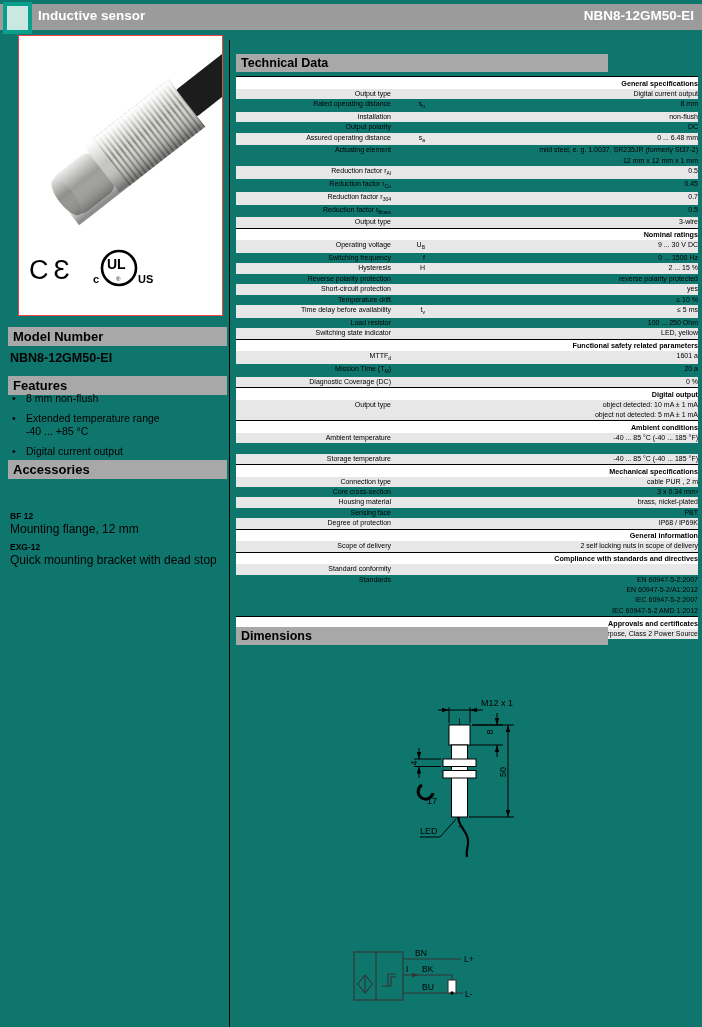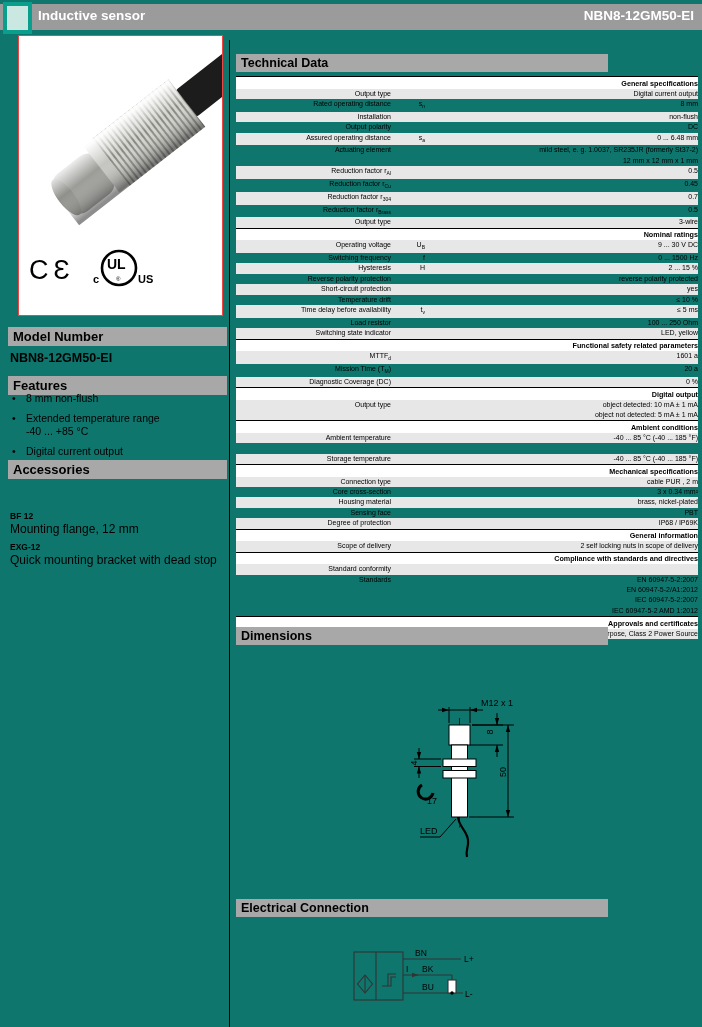--- a/index.html
+++ b/index.html
@@ -439,21 +439,20 @@
       <g font-size="9" fill="#000">
         <text x="245" y="26">M12 x 1</text>
         <text x="257" y="58" transform="rotate(-90 254 55)" text-anchor="middle">8</text>
         <text x="267" y="95" transform="rotate(-90 267 92)" text-anchor="middle">50</text>
         <text x="178" y="86" transform="rotate(-90 178 83)" text-anchor="middle">4</text>
         <text x="191" y="124">17</text>
         <text x="184" y="154">LED</text>
       </g>
     </svg>
 
-    <div class="sec-bar bar-electrical">Electrical Connection</div>
     <svg class="elec-svg" width="462" height="85" viewBox="0 0 462 85">
       <g stroke="#333" stroke-width="1.1" fill="none">
         <rect x="118" y="17" width="49" height="48"></rect>
         <line x1="140" y1="17" x2="140" y2="65"></line>
 
         <polygon points="129,40 136.5,49 129,58 121.5,49"></polygon>
         <line x1="129" y1="40" x2="129" y2="58"></line>
 
         <path d="M146,51 h6 v-12 h8 M149,51 h6 v-9 h5"></path>
 

